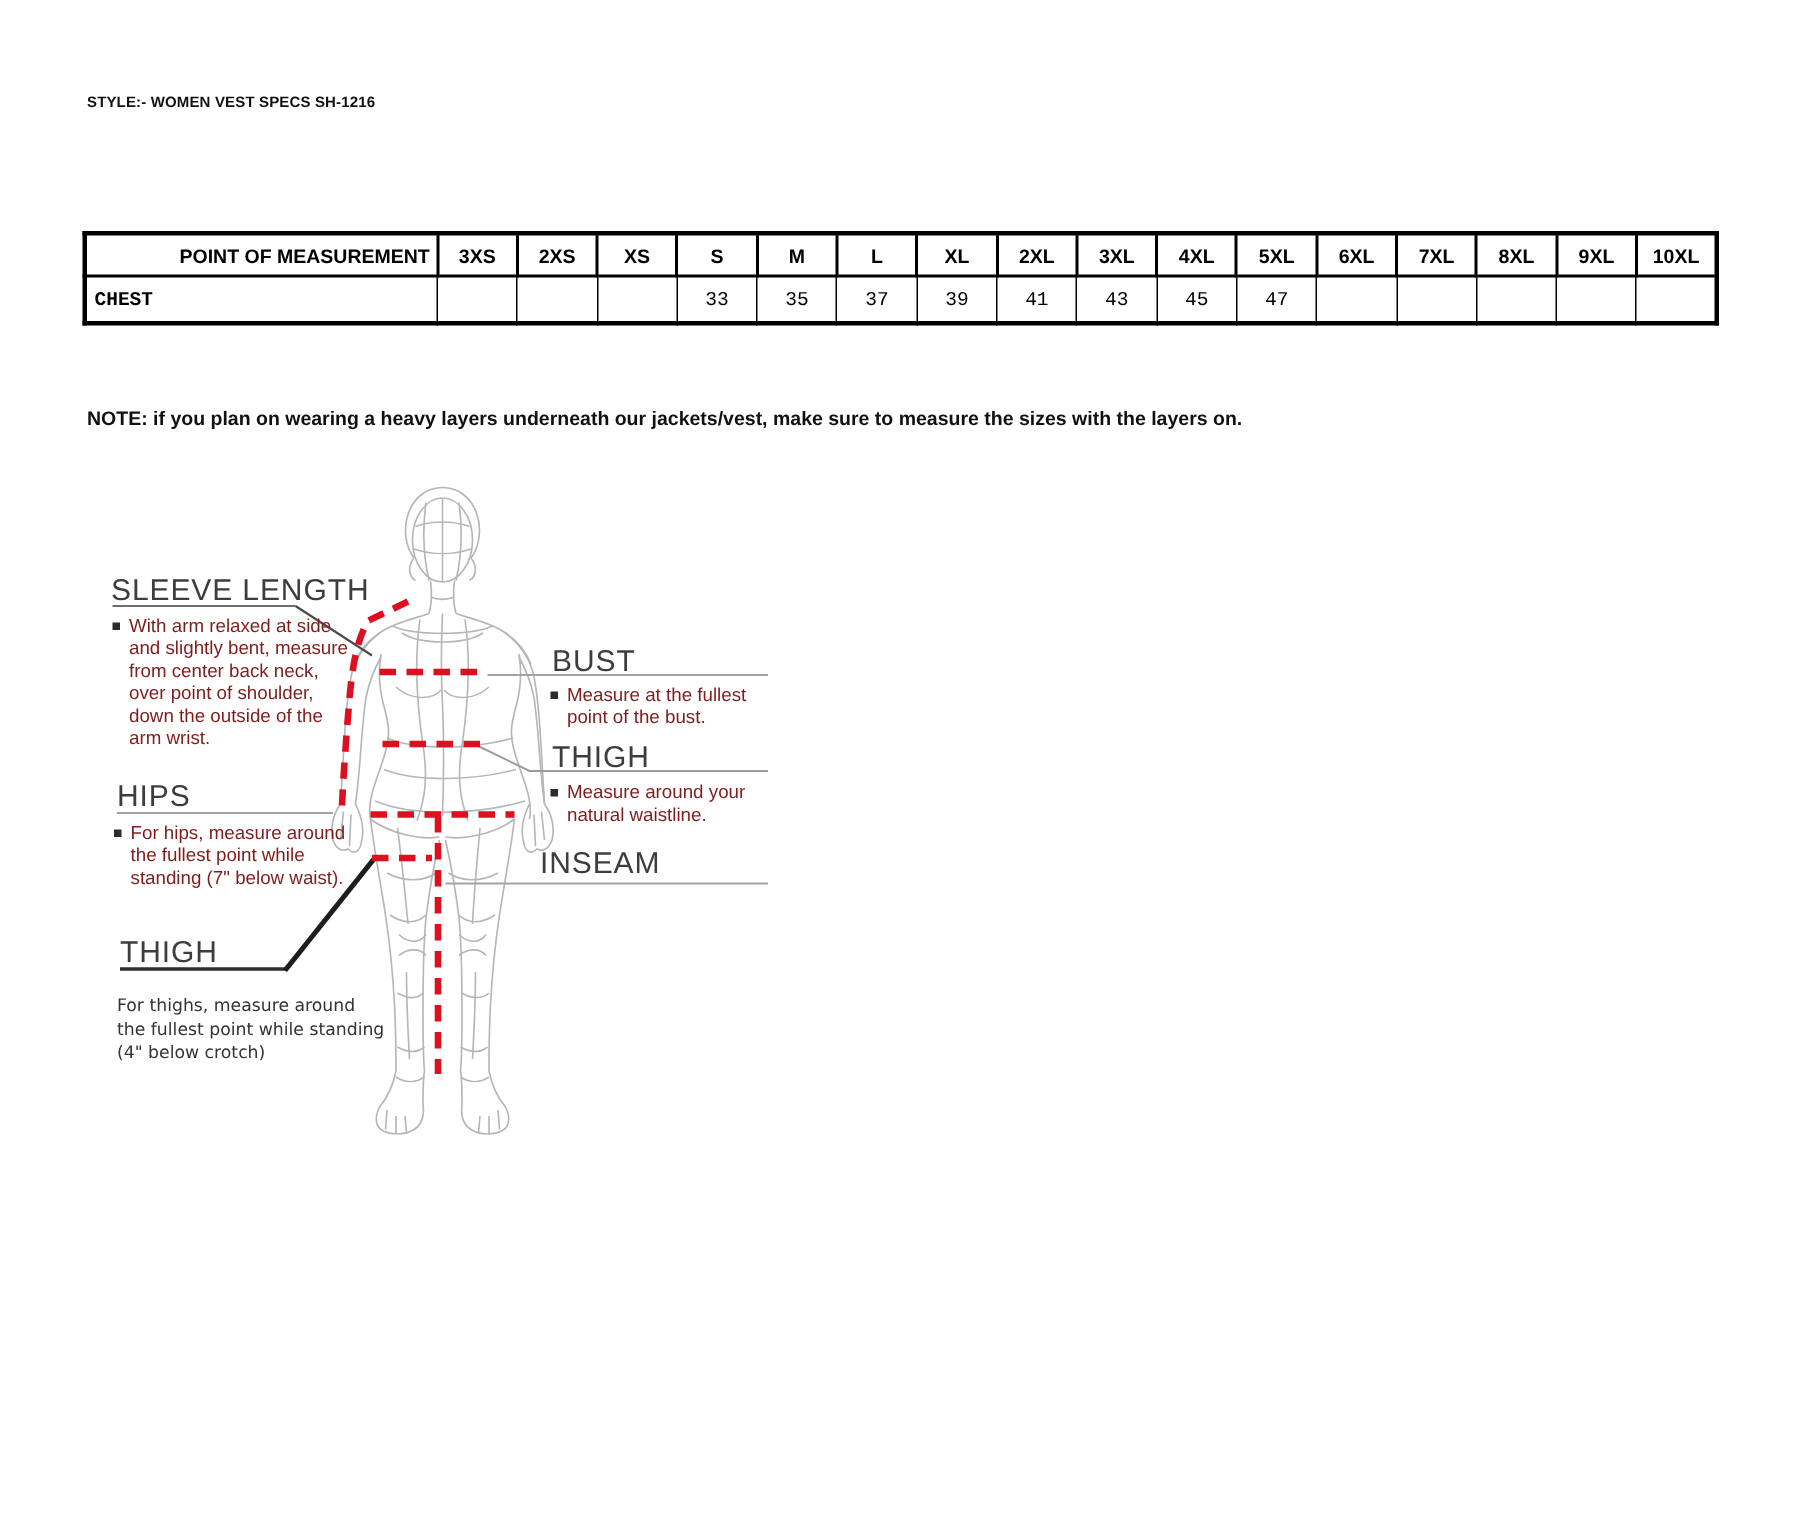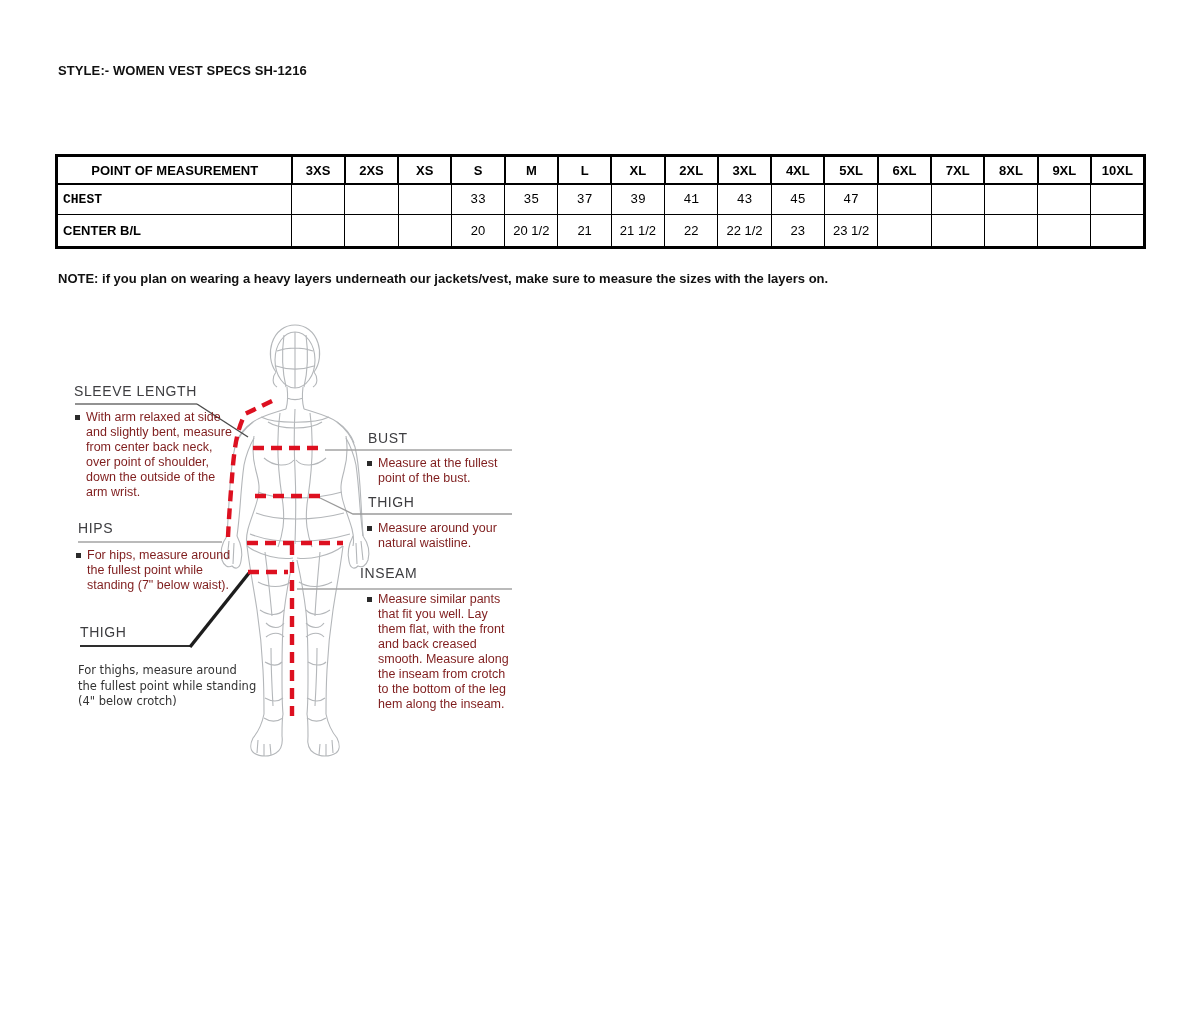--- a/index.html
+++ b/index.html
@@ -1,38 +1,38 @@
 <!DOCTYPE html>
 <html><head>
 <meta charset="utf-8">
 <style>
   html,body{margin:0;padding:0;background:#fff;}
   body{width:1200px;height:1026px;position:relative;font-family:"Liberation Sans",sans-serif;overflow:hidden;}
 
   .abs{position:absolute;}
 
   
-  .doc-title{left:58px;top:63px;font-size:13px;font-weight:bold;color:#111;letter-spacing:.1px;text-align:center;}
+  .doc-title{left:58px;top:63px;font-size:10px;font-weight:bold;color:#111;letter-spacing:.1px;text-align:center;}
   .doc-note{left:58px;top:271px;font-size:13px;font-weight:bold;color:#111;white-space:nowrap;}
 
   
   .size-table-wrap{left:55px;top:154px;}
   table.size-table{border-collapse:collapse;table-layout:fixed;width:1088px;border:3px solid #000;}
   table.size-table th,table.size-table td{font-size:13px;color:#000;padding:0 4px;overflow:hidden;white-space:nowrap;}
   table.size-table th{border:2.5px solid #000;font-weight:bold;text-align:center;height:26px;}
-  table.size-table th.rowhead{text-align:center;padding-left:5px;}
+  table.size-table th.rowhead{text-align:right;padding-left:5px;}
   table.size-table td{border:1.5px solid #000;text-align:center;font-weight:normal;}
   table.size-table td.rowlabel{text-align:left;font-weight:bold;padding-left:5px;}
   tr.r-chest td{height:29px;font-family:Liberation Mono, monospace;}
   tr.r-cbl td{height:31px;}
 
   
   .diagram{left:60px;top:320px;width:470px;height:450px;}
   .diagram svg{position:absolute;left:0;top:0;}
-  .d-head{position:absolute;font-size:14px;font-weight:400;color:#3d3d40;letter-spacing:.6px;white-space:nowrap;}
+  .d-head{position:absolute;font-size:20px;font-weight:400;color:#3d3d40;letter-spacing:.6px;white-space:nowrap;}
   .d-text{position:absolute;font-size:12.5px;line-height:15px;color:#7f1d1d;display:flex;gap:6px;}
   .d-text .bullet{width:5px;height:5px;background:#2b2b2b;margin-top:5px;flex:0 0 auto;}
   .d-text .txt{flex:1;}
   .thigh-text{font-family:"DejaVu Sans",sans-serif;font-size:11.5px;line-height:15.5px;color:#333;}
 </style>
 </head>
 <body>
 
 <div class="abs doc-title">STYLE:- WOMEN VEST SPECS  SH-1216</div>
 
@@ -91,39 +91,20 @@
         <td>41</td>
         <td>43</td>
         <td>45</td>
         <td>47</td>
         <td></td>
         <td></td>
         <td></td>
         <td></td>
         <td></td>
       </tr>
-      <tr class="r-cbl">
-        <td class="rowlabel">CENTER B/L</td>
-        <td></td>
-        <td></td>
-        <td></td>
-        <td>20</td>
-        <td>20 1/2</td>
-        <td>21</td>
-        <td>21 1/2</td>
-        <td>22</td>
-        <td>22 1/2</td>
-        <td>23</td>
-        <td>23 1/2</td>
-        <td></td>
-        <td></td>
-        <td></td>
-        <td></td>
-        <td></td>
-      </tr>
     </tbody>
   </table>
 </div>
 
 <div class="abs doc-note">NOTE: if you plan on wearing a heavy layers underneath our jackets/vest, make sure to measure the sizes with the layers on.</div>
 
 <div class="abs diagram">
 
   <svg width="470" height="450" viewBox="0 0 470 450">
 
@@ -228,18 +209,14 @@
     <span class="txt">Measure at the fullest point of the bust.</span>
   </div>
 
   <div class="d-head" style="left:308px;top:174px;">THIGH</div>
   <div class="d-text" style="left:307px;top:201px;width:150px;">
     <span class="bullet"></span>
     <span class="txt">Measure around your natural waistline.</span>
   </div>
 
   <div class="d-head" style="left:300px;top:245px;">INSEAM</div>
-  <div class="d-text" style="left:307px;top:272px;width:152px;">
-    <span class="bullet"></span>
-    <span class="txt">Measure similar pants that fit you well. Lay them flat, with the front and back creased smooth. Measure along the inseam from crotch to the bottom of the leg hem along the inseam.</span>
-  </div>
 
 </div>
 
 </body></html>

